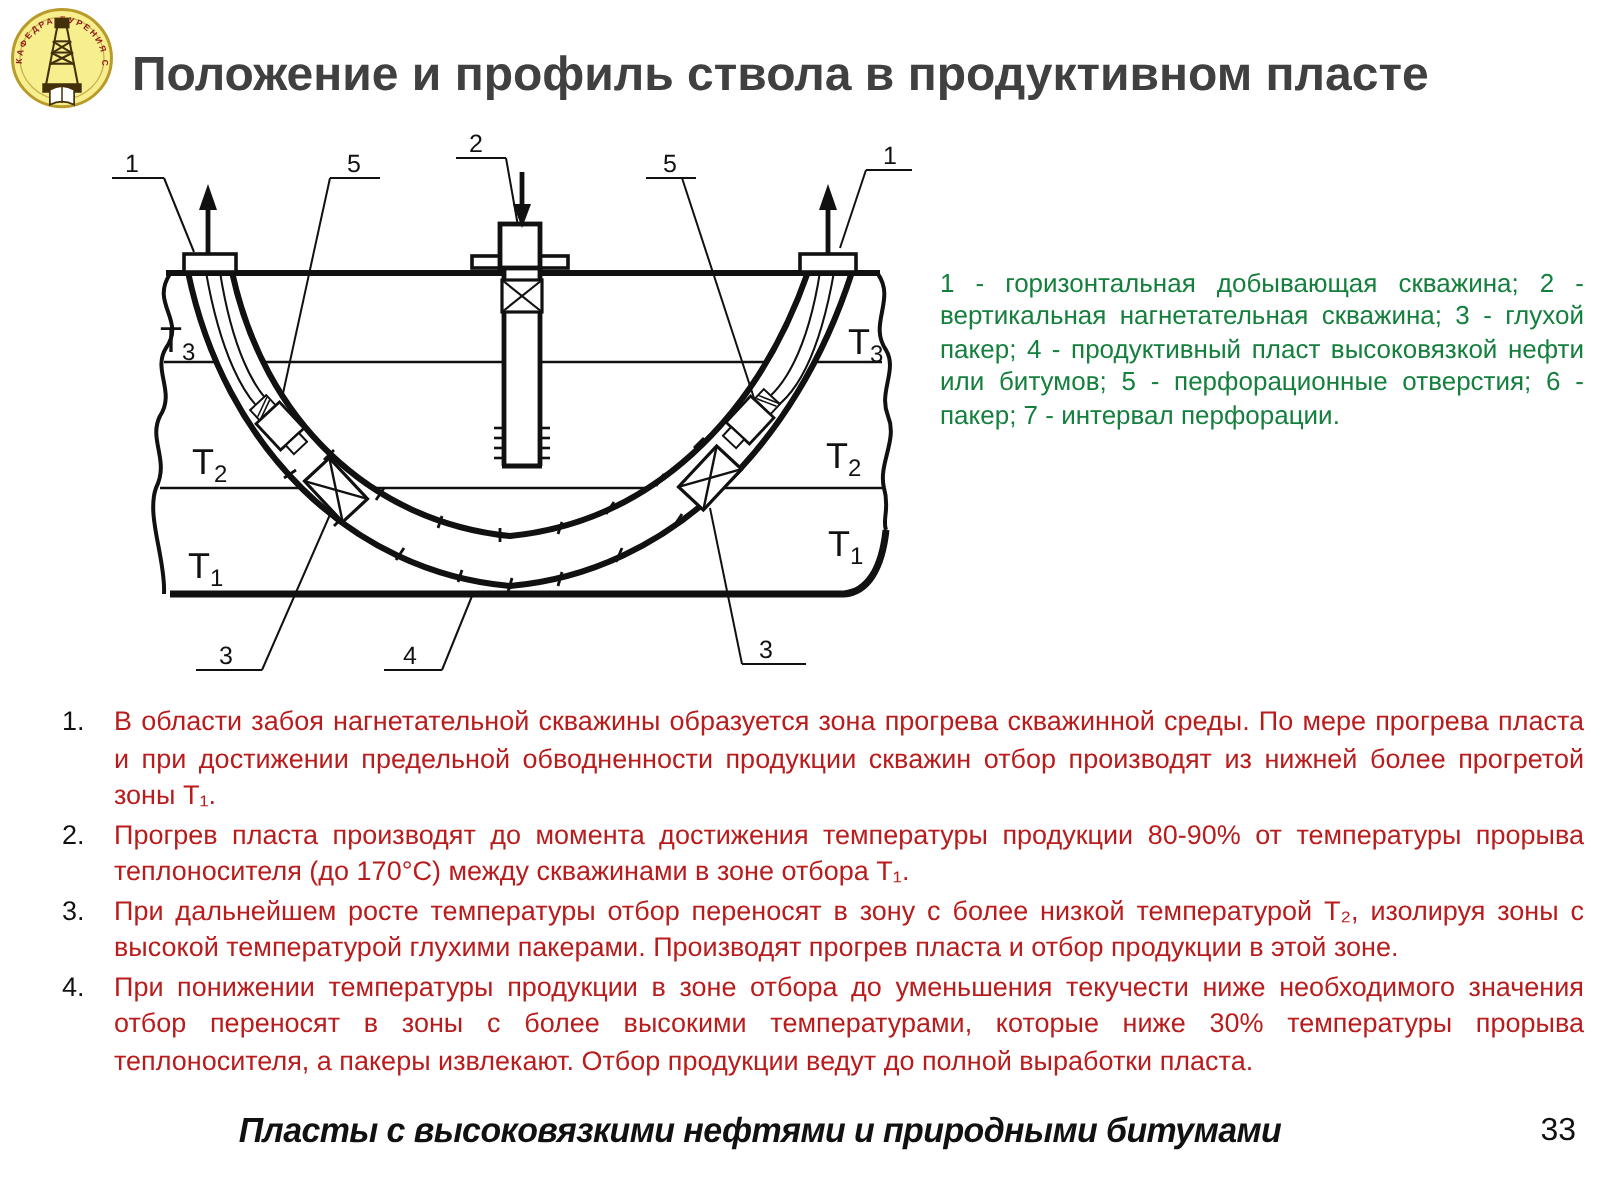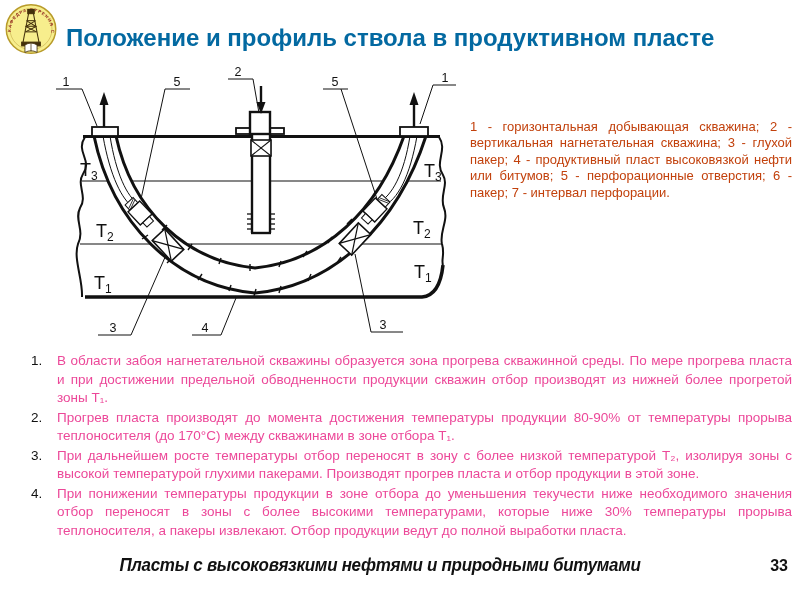--- a/index.html
+++ b/index.html
@@ -3,43 +3,43 @@
 <meta charset="utf-8">
 <style>
   html,body{margin:0;padding:0;}
   body{
     width:800px;height:600px;position:relative;background:#ffffff;overflow:hidden;
     font-family:"Liberation Sans","DejaVu Sans",sans-serif;color:#111;
   }
   .logo{position:absolute;left:3px;top:2px;width:56px;height:56px;}
   .title{
     position:absolute;left:66px;top:24px;width:710px;
-    font-size:24px;font-weight:bold;color:#0369a1;letter-spacing:0;
+    font-size:24px;font-weight:bold;color:#404040;letter-spacing:0;
     line-height:1.15;white-space:nowrap;
   }
   .diagram{position:absolute;left:50px;top:58px;width:420px;height:300px;}
   .diagram text{font-family:"Liberation Sans","DejaVu Sans",sans-serif;fill:#111;}
   .diagram .callout-num{font-size:12.5px;}
   .diagram .zone{font-size:18px;}
   .diagram .zsub{font-size:12px;}
   .caption{
-    position:absolute;left:470px;top:119px;width:322px;
-    font-size:13px;line-height:16.4px;text-align:justify;color:#c2410c;
+    position:absolute;left:470px;top:134px;width:322px;
+    font-size:13px;line-height:16.4px;text-align:justify;color:#15803d;
   }
   .list{position:absolute;left:24px;top:352px;width:768px;}
   .list-item{display:flex;margin:0 0 1px 0;}
   .list-item .num{flex:0 0 33px;padding-left:7px;box-sizing:border-box;font-size:13.5px;line-height:18.5px;}
-  .list-item .txt{flex:1;font-size:13.5px;line-height:18.5px;text-align:justify;color:#ec4899;}
+  .list-item .txt{flex:1;font-size:13.5px;line-height:18.5px;text-align:justify;color:#b91c1c;}
   .footer-title{
     position:absolute;left:0;top:555px;width:760px;text-align:center;
     font-size:17.5px;font-weight:bold;font-style:italic;letter-spacing:-0.3px;
     transform:scaleX(0.97);transform-origin:center;
   }
   .page-number{
-    position:absolute;right:12px;top:557px;font-size:16px;font-weight:bold;
+    position:absolute;right:12px;top:557px;font-size:16px;font-weight:normal;
   }
 </style>
 </head>
 <body>
 
 <svg class="logo" viewBox="0 0 60 60">
   <ellipse cx="30" cy="29" rx="26.5" ry="26" fill="#f7ee8d" stroke="#b89b2a" stroke-width="1.6"></ellipse>
   <ellipse cx="30" cy="29" rx="22.5" ry="22" fill="none" stroke="#c9b050" stroke-width="0.7"></ellipse>
   <path id="logoArc" d="M 9,36 A 21.5,21.5 0 1 1 51,36" fill="none"></path>
   <text font-size="4.6" fill="#8b1a1a" font-weight="bold" letter-spacing="1.2">

